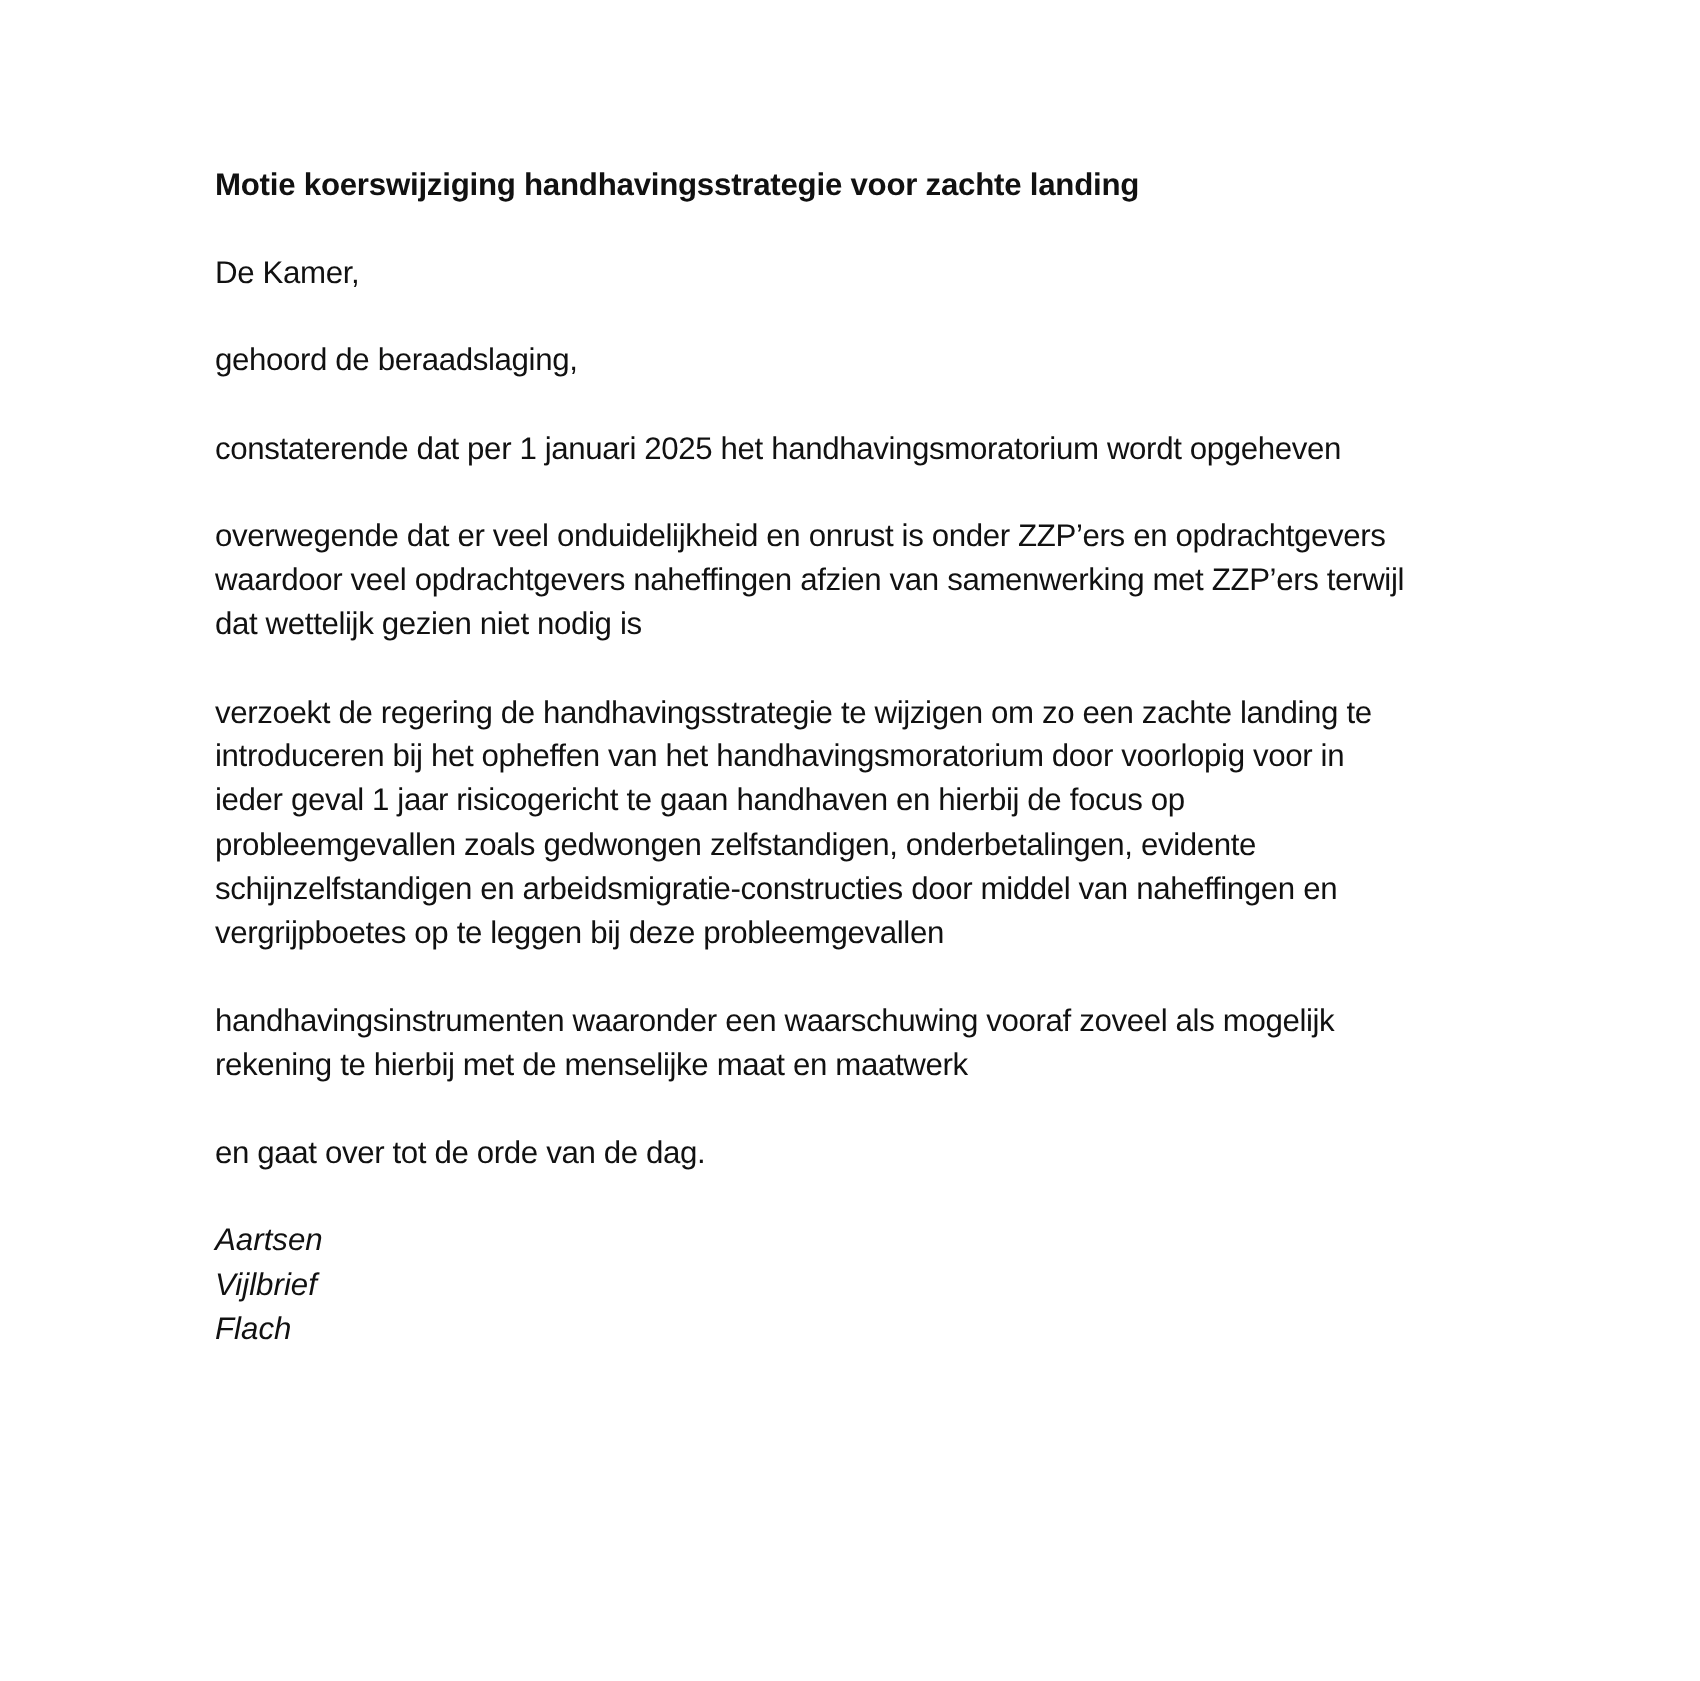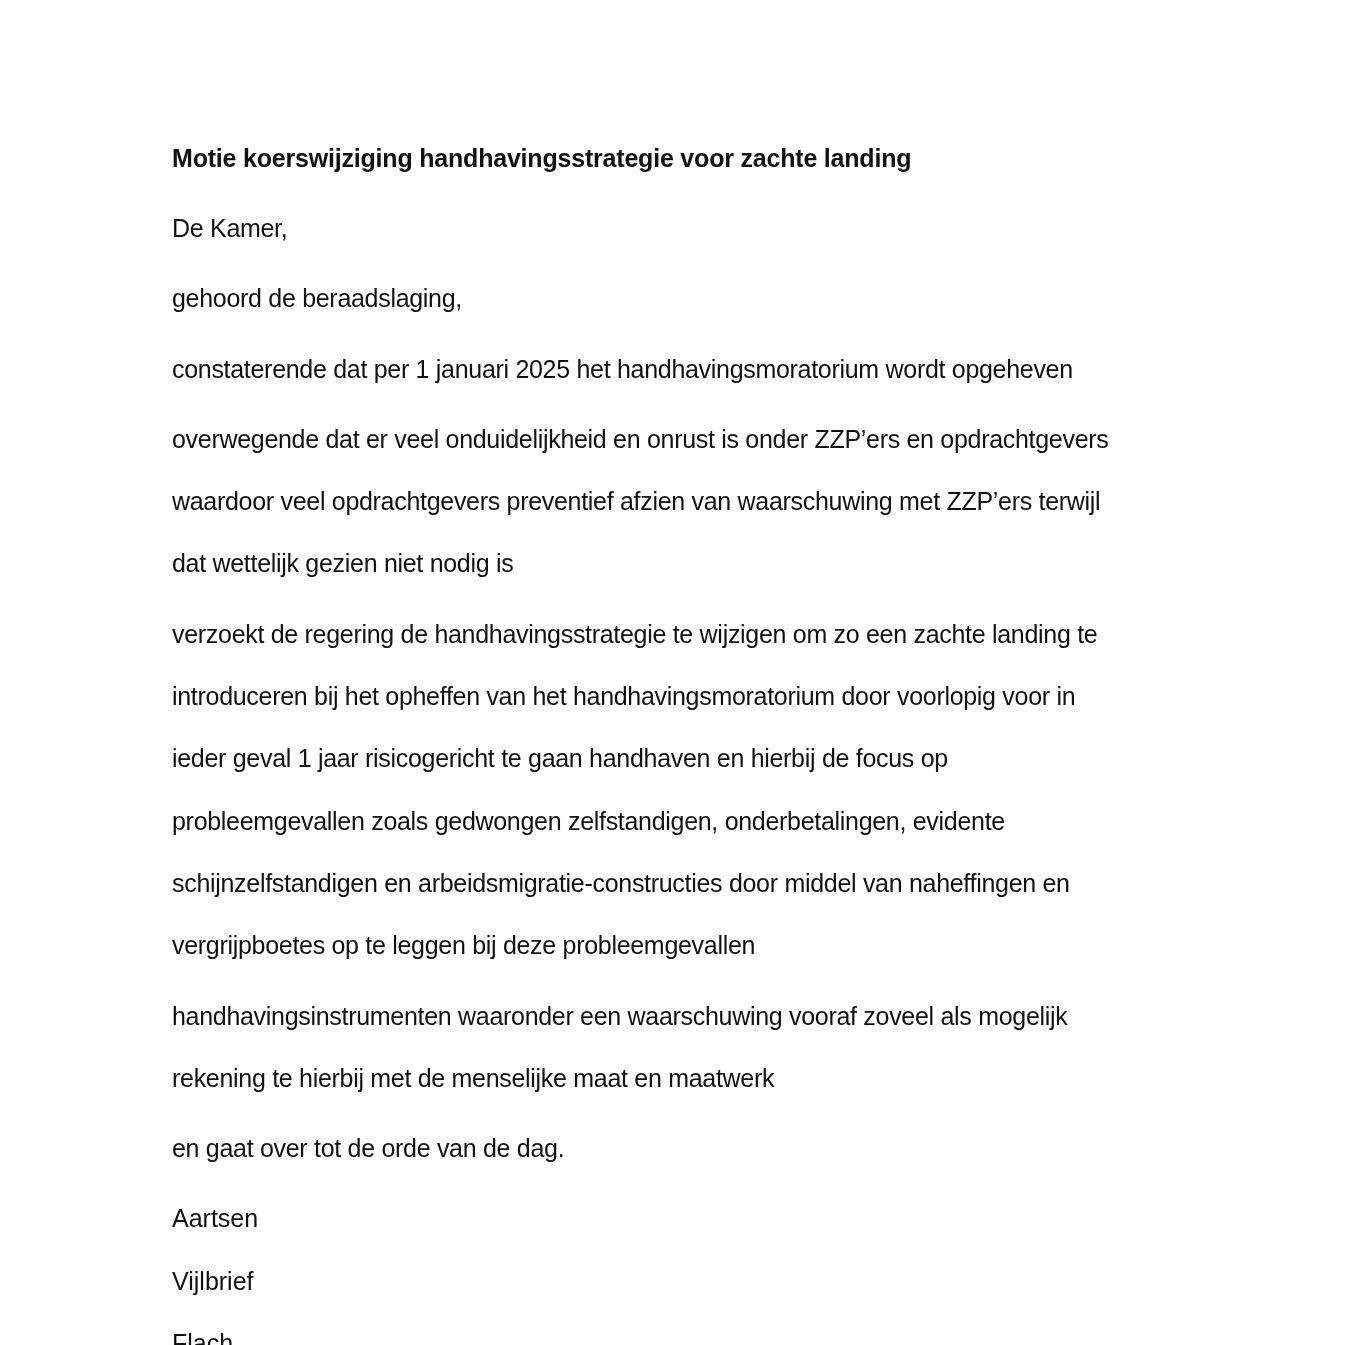--- a/index.html
+++ b/index.html
@@ -18,39 +18,39 @@
     .doc {
       position: absolute;
       left: 172px;
       top: 122px;
       width: 1100px;
     }
     .title {
       font-weight: bold;
       font-size: 25px;
       line-height: 36px;
-      margin: 18px 0 35px 0;
+      margin: 8px 0 35px 0;
       letter-spacing: -0.2px;
       white-space: nowrap;
     }
     .para {
       font-size: 25px;
       line-height: 35.3px;
       margin: 0 0 35px 0;
       letter-spacing: -0.3px;
     }
     .line {
       display: block;
       white-space: nowrap;
-      margin-top: 27px;
     }
     .signers {
       font-size: 25px;
       line-height: 35.3px;
       margin: 0;
+      font-style: italic;
     }
   </style>
 </head>
 <body>
 
 <div class="doc">
   <div class="title">Motie koerswijziging handhavingsstrategie voor zachte landing</div>
 
   <p class="para">
     <span class="line">De Kamer,</span>
@@ -59,21 +59,21 @@
   <p class="para">
     <span class="line">gehoord de beraadslaging,</span>
   </p>
 
   <p class="para">
     <span class="line">constaterende dat per 1 januari 2025 het handhavingsmoratorium wordt opgeheven</span>
   </p>
 
   <p class="para">
     <span class="line">overwegende dat er veel onduidelijkheid en onrust is onder ZZP’ers en opdrachtgevers</span>
-    <span class="line">waardoor veel opdrachtgevers preventief afzien van waarschuwing met ZZP’ers terwijl</span>
+    <span class="line">waardoor veel opdrachtgevers naheffingen afzien van samenwerking met ZZP’ers terwijl</span>
     <span class="line">dat wettelijk gezien niet nodig is</span>
   </p>
 
 
   <p class="para">
     <span class="line">verzoekt de regering de handhavingsstrategie te wijzigen om zo een zachte landing te</span>
     <span class="line">introduceren bij het opheffen van het handhavingsmoratorium door voorlopig voor in</span>
     <span class="line">ieder geval 1 jaar risicogericht te gaan handhaven en hierbij de focus op</span>
     <span class="line">probleemgevallen zoals gedwongen zelfstandigen, onderbetalingen, evidente</span>
     <span class="line">schijnzelfstandigen en arbeidsmigratie-constructies door middel van naheffingen en</span>

